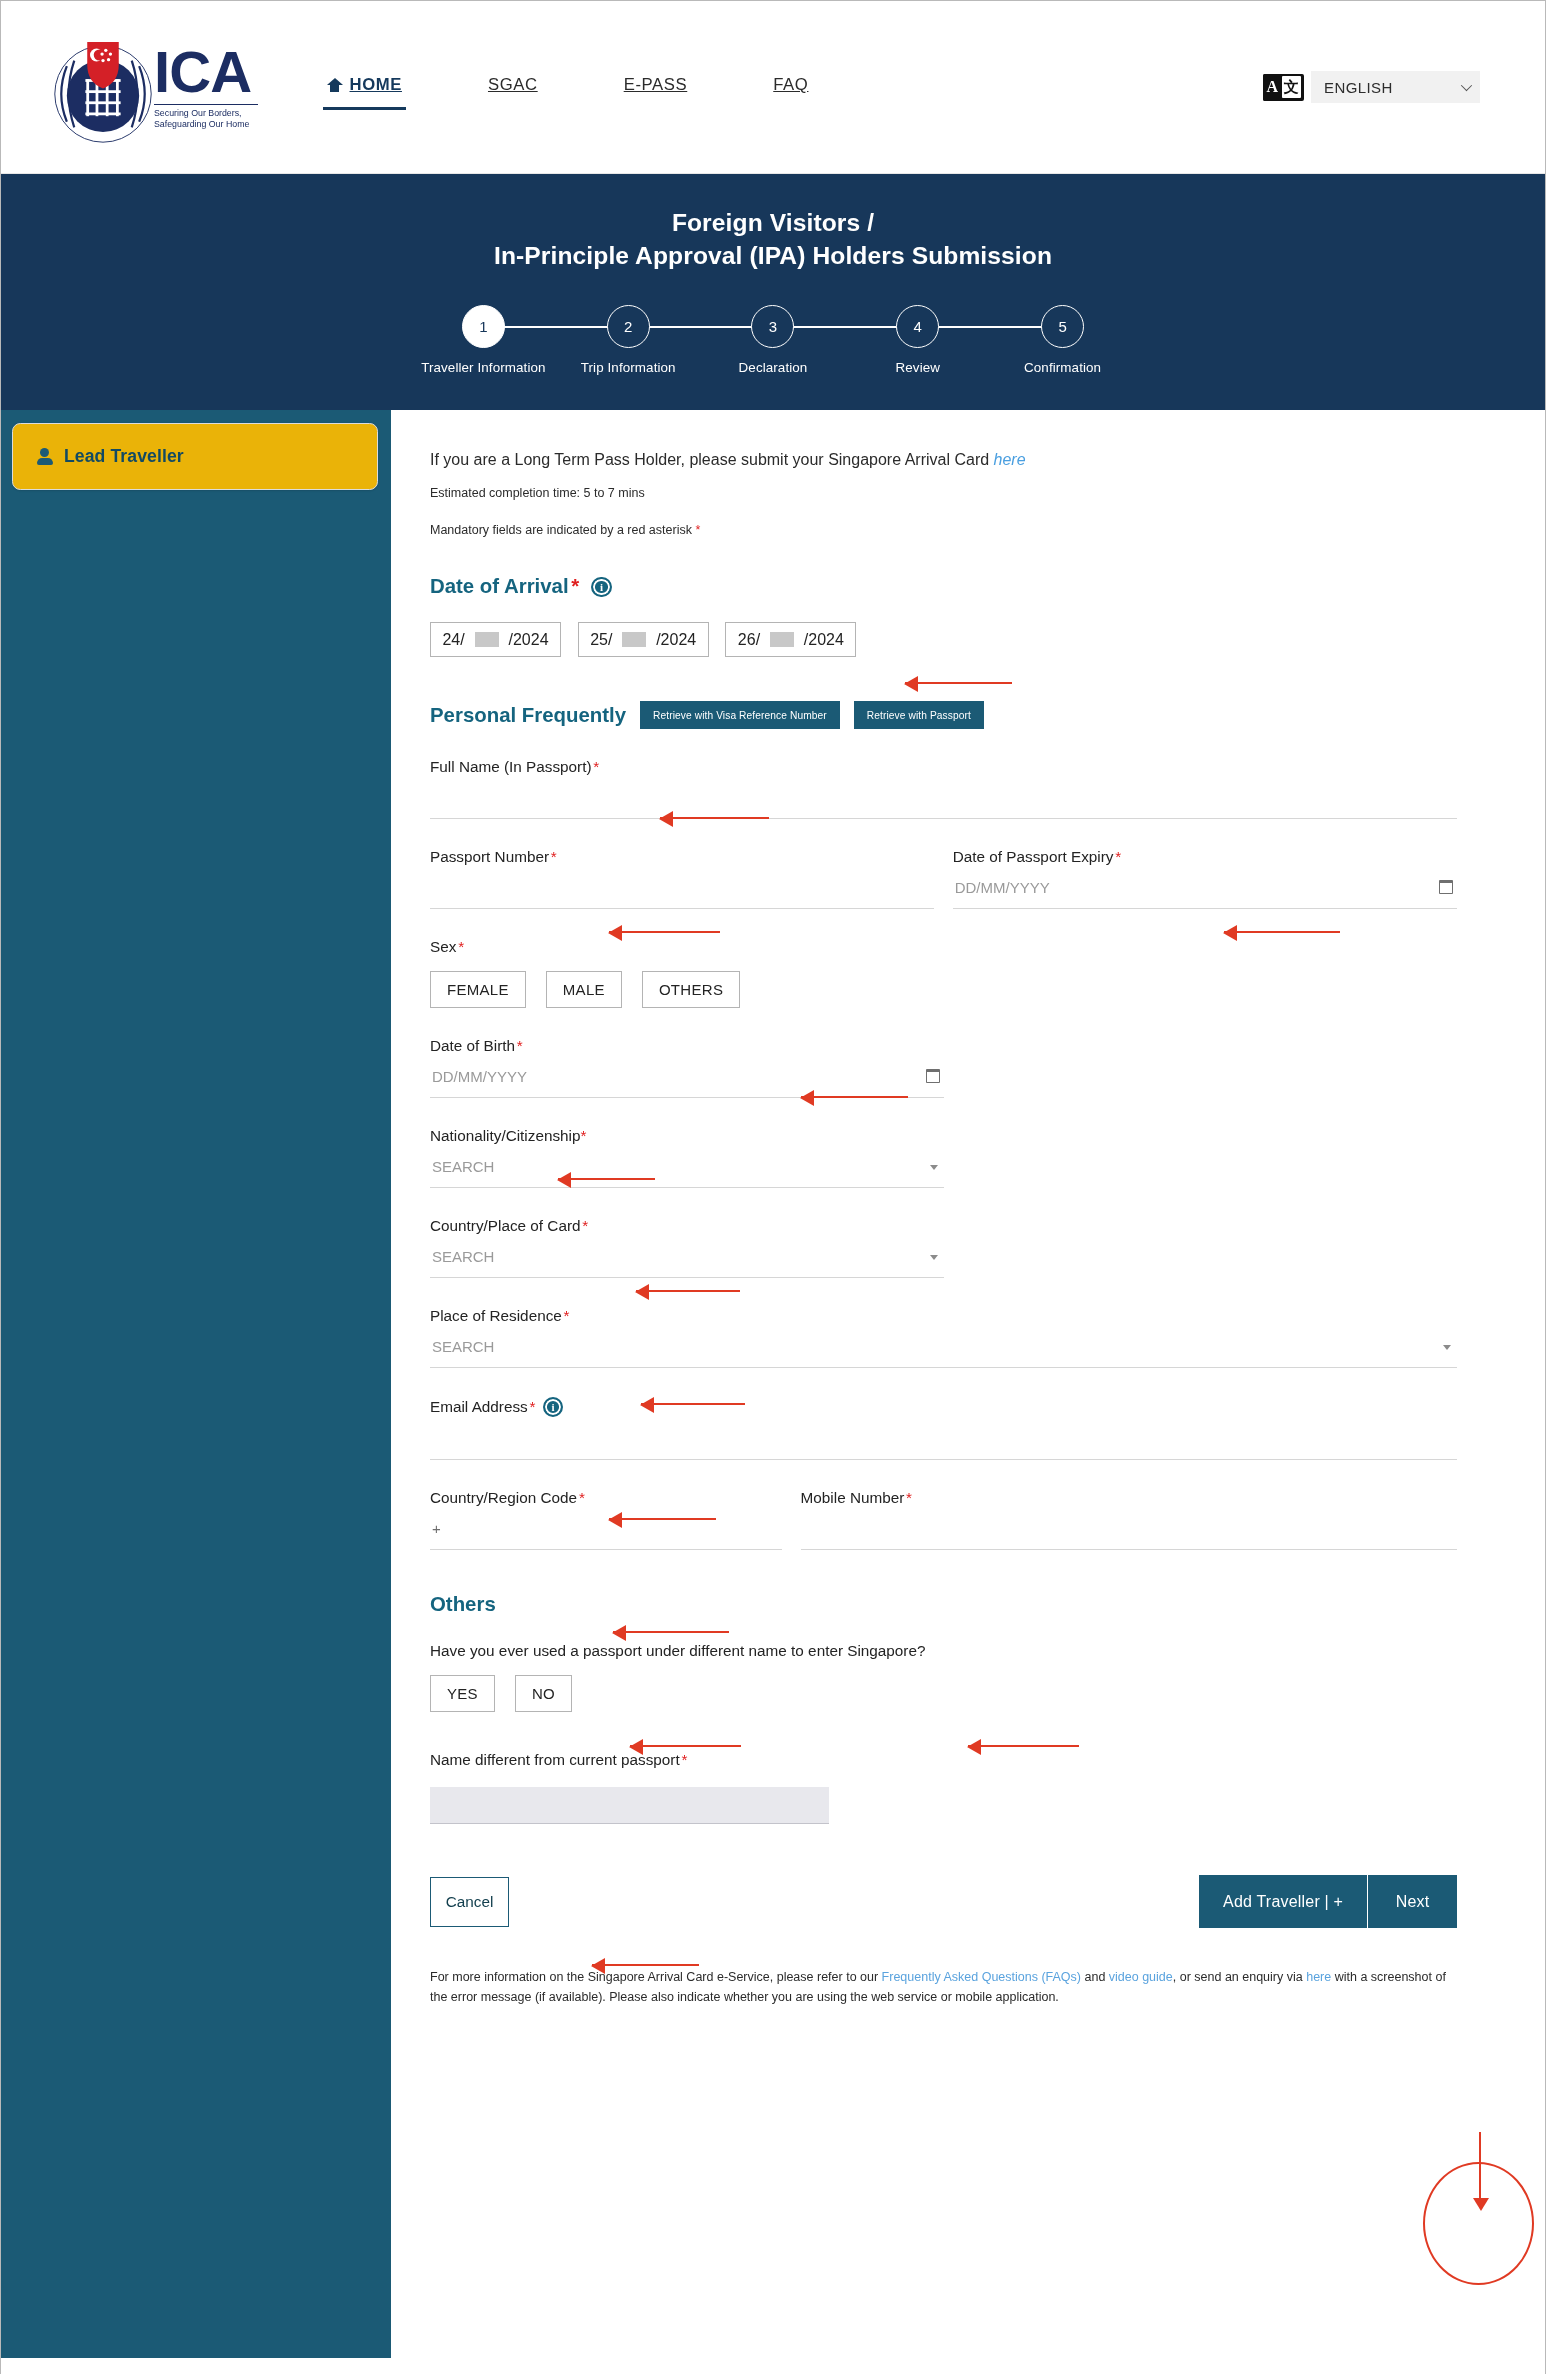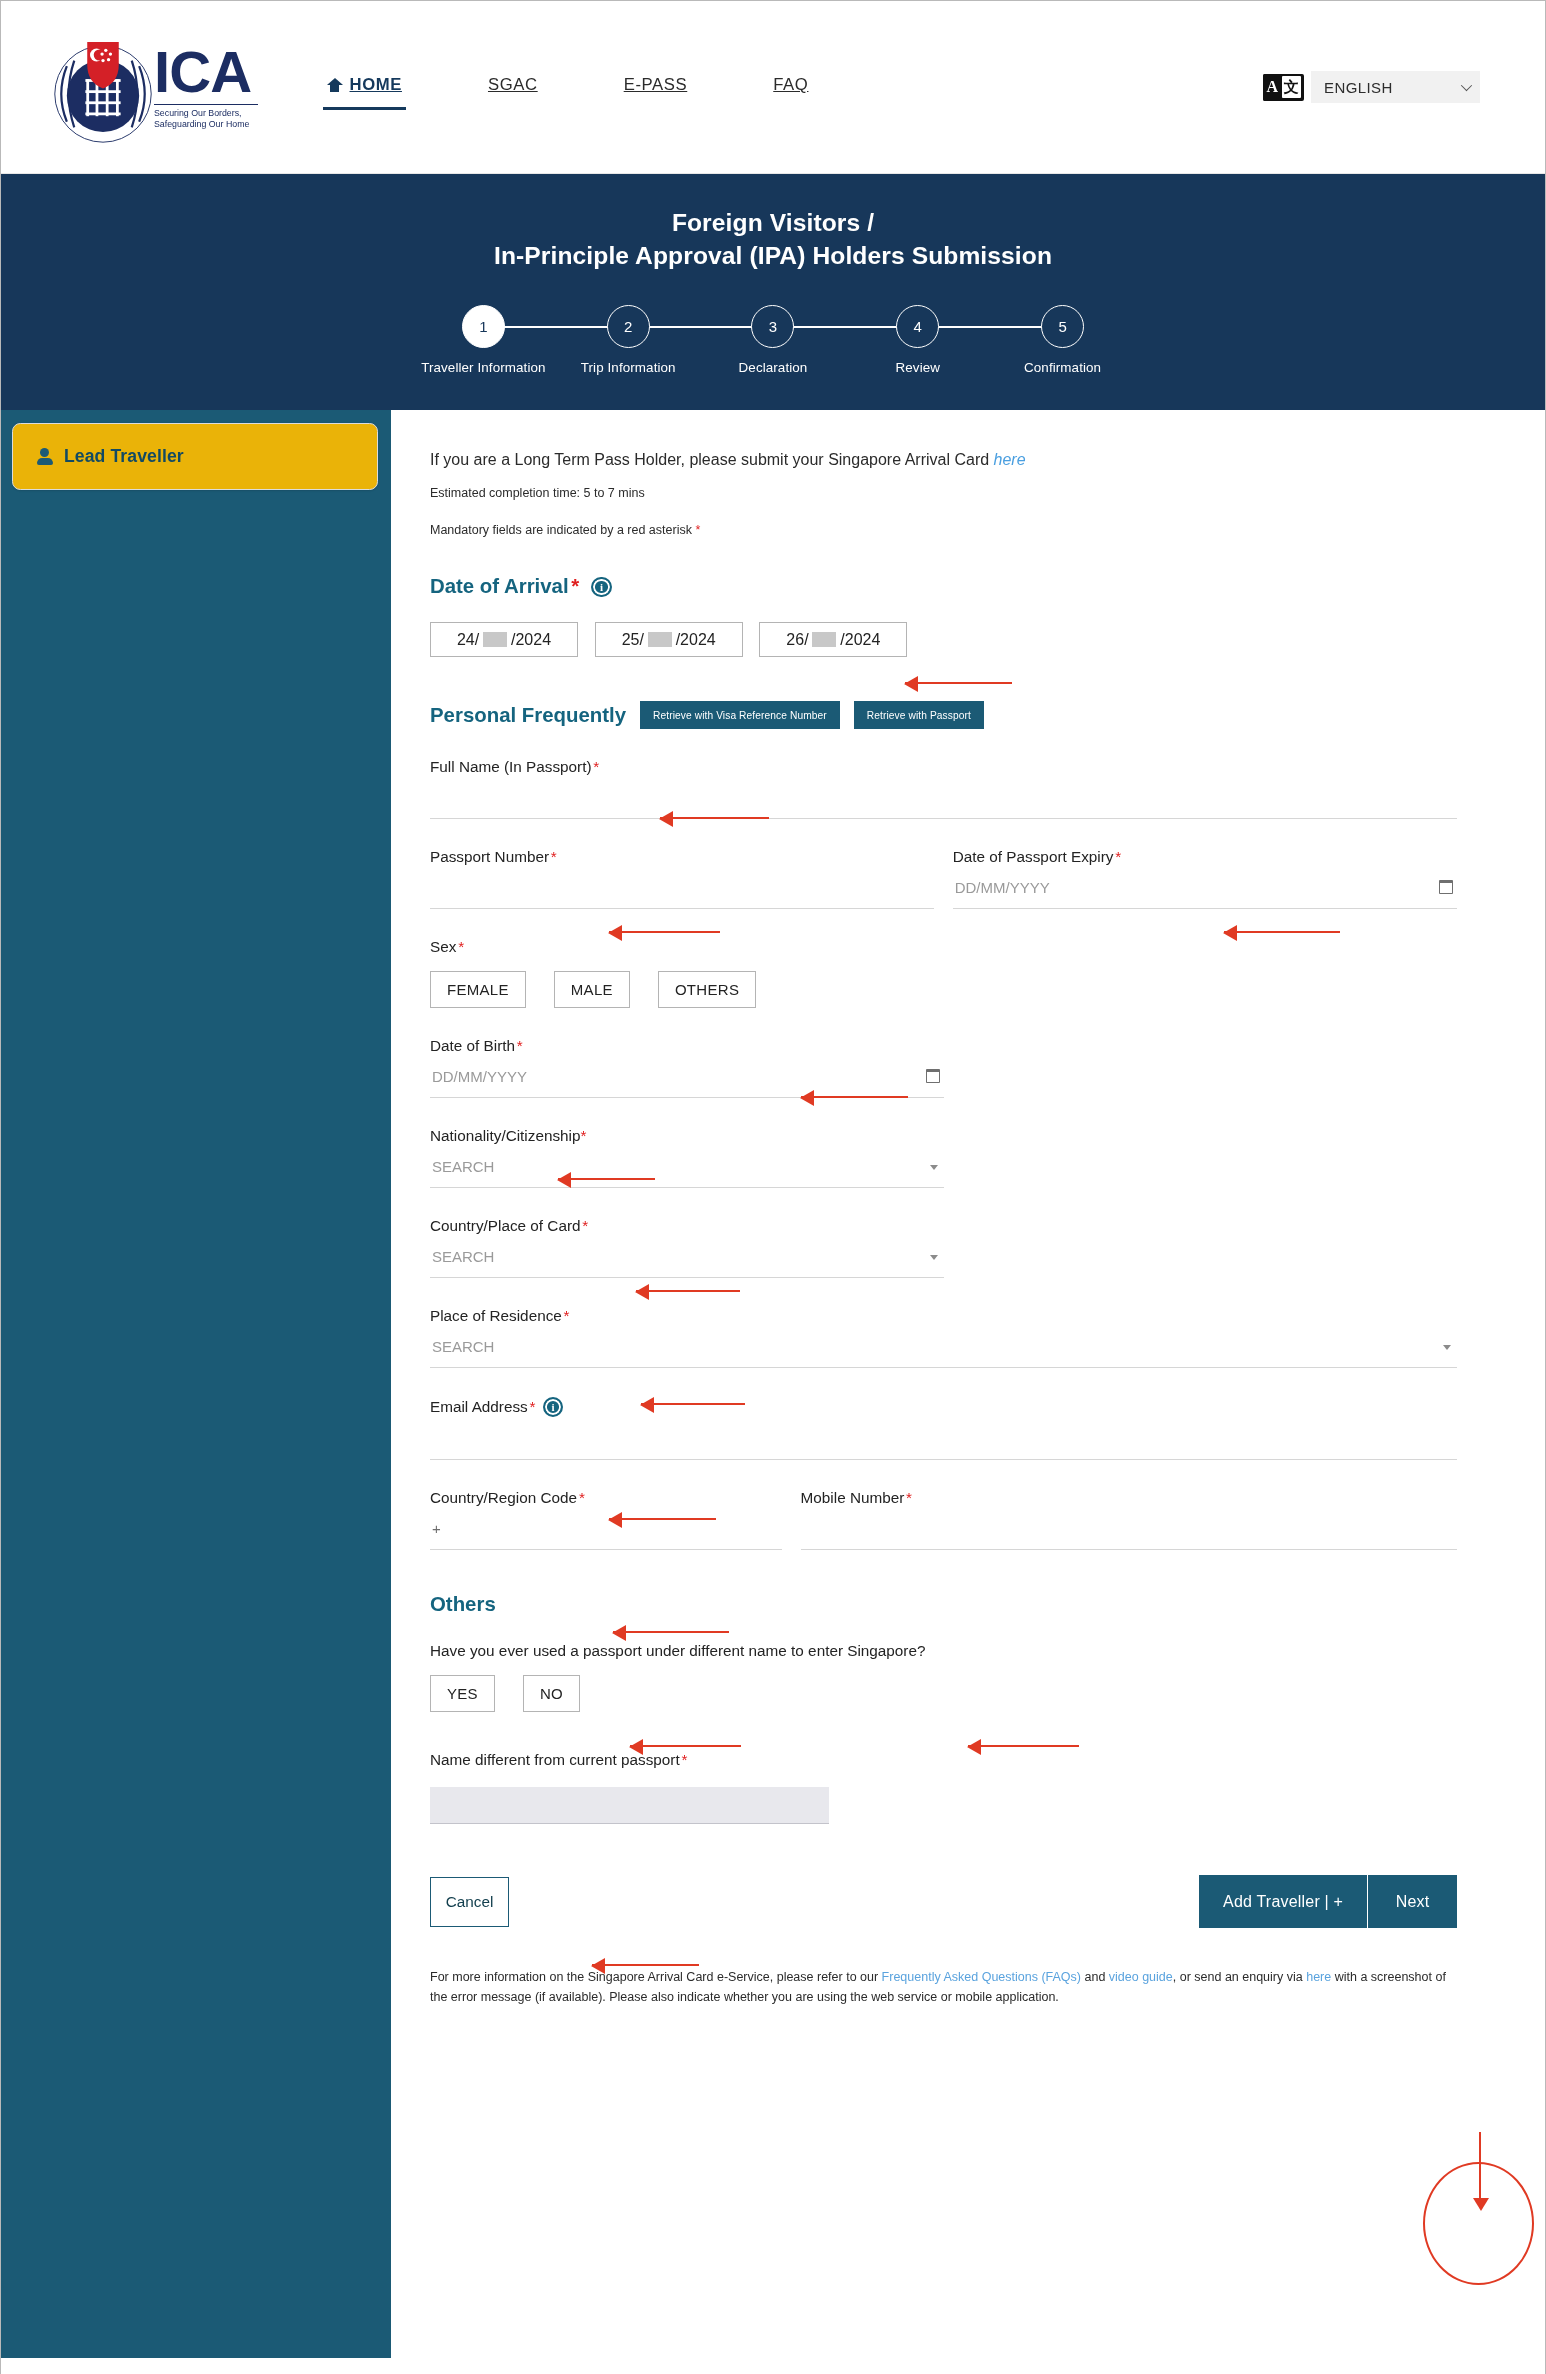--- a/index.html
+++ b/index.html
@@ -142,22 +142,22 @@
   }
   .info-dot {
     width:20.4px; height:20.4px; border-radius:50%; background:#15647f;
     border:2.8px solid #15647f; color:#fff; font-size:11px; font-weight:bold;
     display:flex; align-items:center; justify-content:center;
     box-shadow:inset 0 0 0 1.9px #fff; cursor:pointer;
     font-family:"Liberation Serif", serif;
   }
   .date-row { display:flex; gap:16.7px; margin-top:24px; align-items:center;}
   .date-chip {
-    border:0.9px solid #b4b4b4; background:#fff; width:148px; height:35px;
-    display:flex; align-items:center; justify-content:center; gap:2px;
+    border:0.9px solid #b4b4b4; background:#fff; width:131px; height:35px;
+    display:flex; align-items:center; justify-content:center; gap:8px;
     font-size:16px; color:#232323; cursor:pointer;
   }
   .redact { display:inline-block; width:24px; height:15px; background:#c8c8c8; margin:0 1.9px; vertical-align:-1.9px;}
 
   .pi-row { display:flex; align-items:center; gap:14px; margin-top:44px; }
   .pi-title { color:#15647f; font-size:20.4px; font-weight:bold; }
   .pill-btn {
     background:#1b5a75; color:#fff; font-size:10.2px; padding:8.3px 13px;
     border:none; cursor:pointer; letter-spacing:0.1px; white-space:nowrap;
   }
@@ -176,21 +176,21 @@
   .with-icon { position:relative; }
   .cal-icon {
     position:absolute; right:3.7px; bottom:15px; width:14px; height:14px;
     border:1.5px solid #6f6f6f; border-top:3.7px solid #6f6f6f; border-radius:0.9px;
   }
   .sel-arrow {
     position:absolute; right:5.6px; bottom:17.6px; width:0;height:0;
     border-left:4.6px solid transparent; border-right:4.6px solid transparent;
     border-top:5.6px solid #8b8b8b;
   }
-  .choice-row { display:flex; gap:28px; margin-top:15px; align-items:center;}
+  .choice-row { display:flex; gap:20px; margin-top:15px; align-items:center;}
   .choice {
     border:0.9px solid #b4b4b4; background:#fff; height:37px; padding:0 16px;
     display:flex; align-items:center; justify-content:center;
     font-size:15px; color:#232323; cursor:pointer; letter-spacing:0.3px;
   }
   .others-h { color:#15647f; font-size:20.4px; font-weight:bold; margin-top:43px; }
   .q-text { font-size:15.3px; color:#232323; margin-top:26px; }
   .grey-box {
     margin-top:17.6px; width:399px; height:37px; background:#e8e8ed;
     border-bottom:1.4px solid #c3c3cb;

